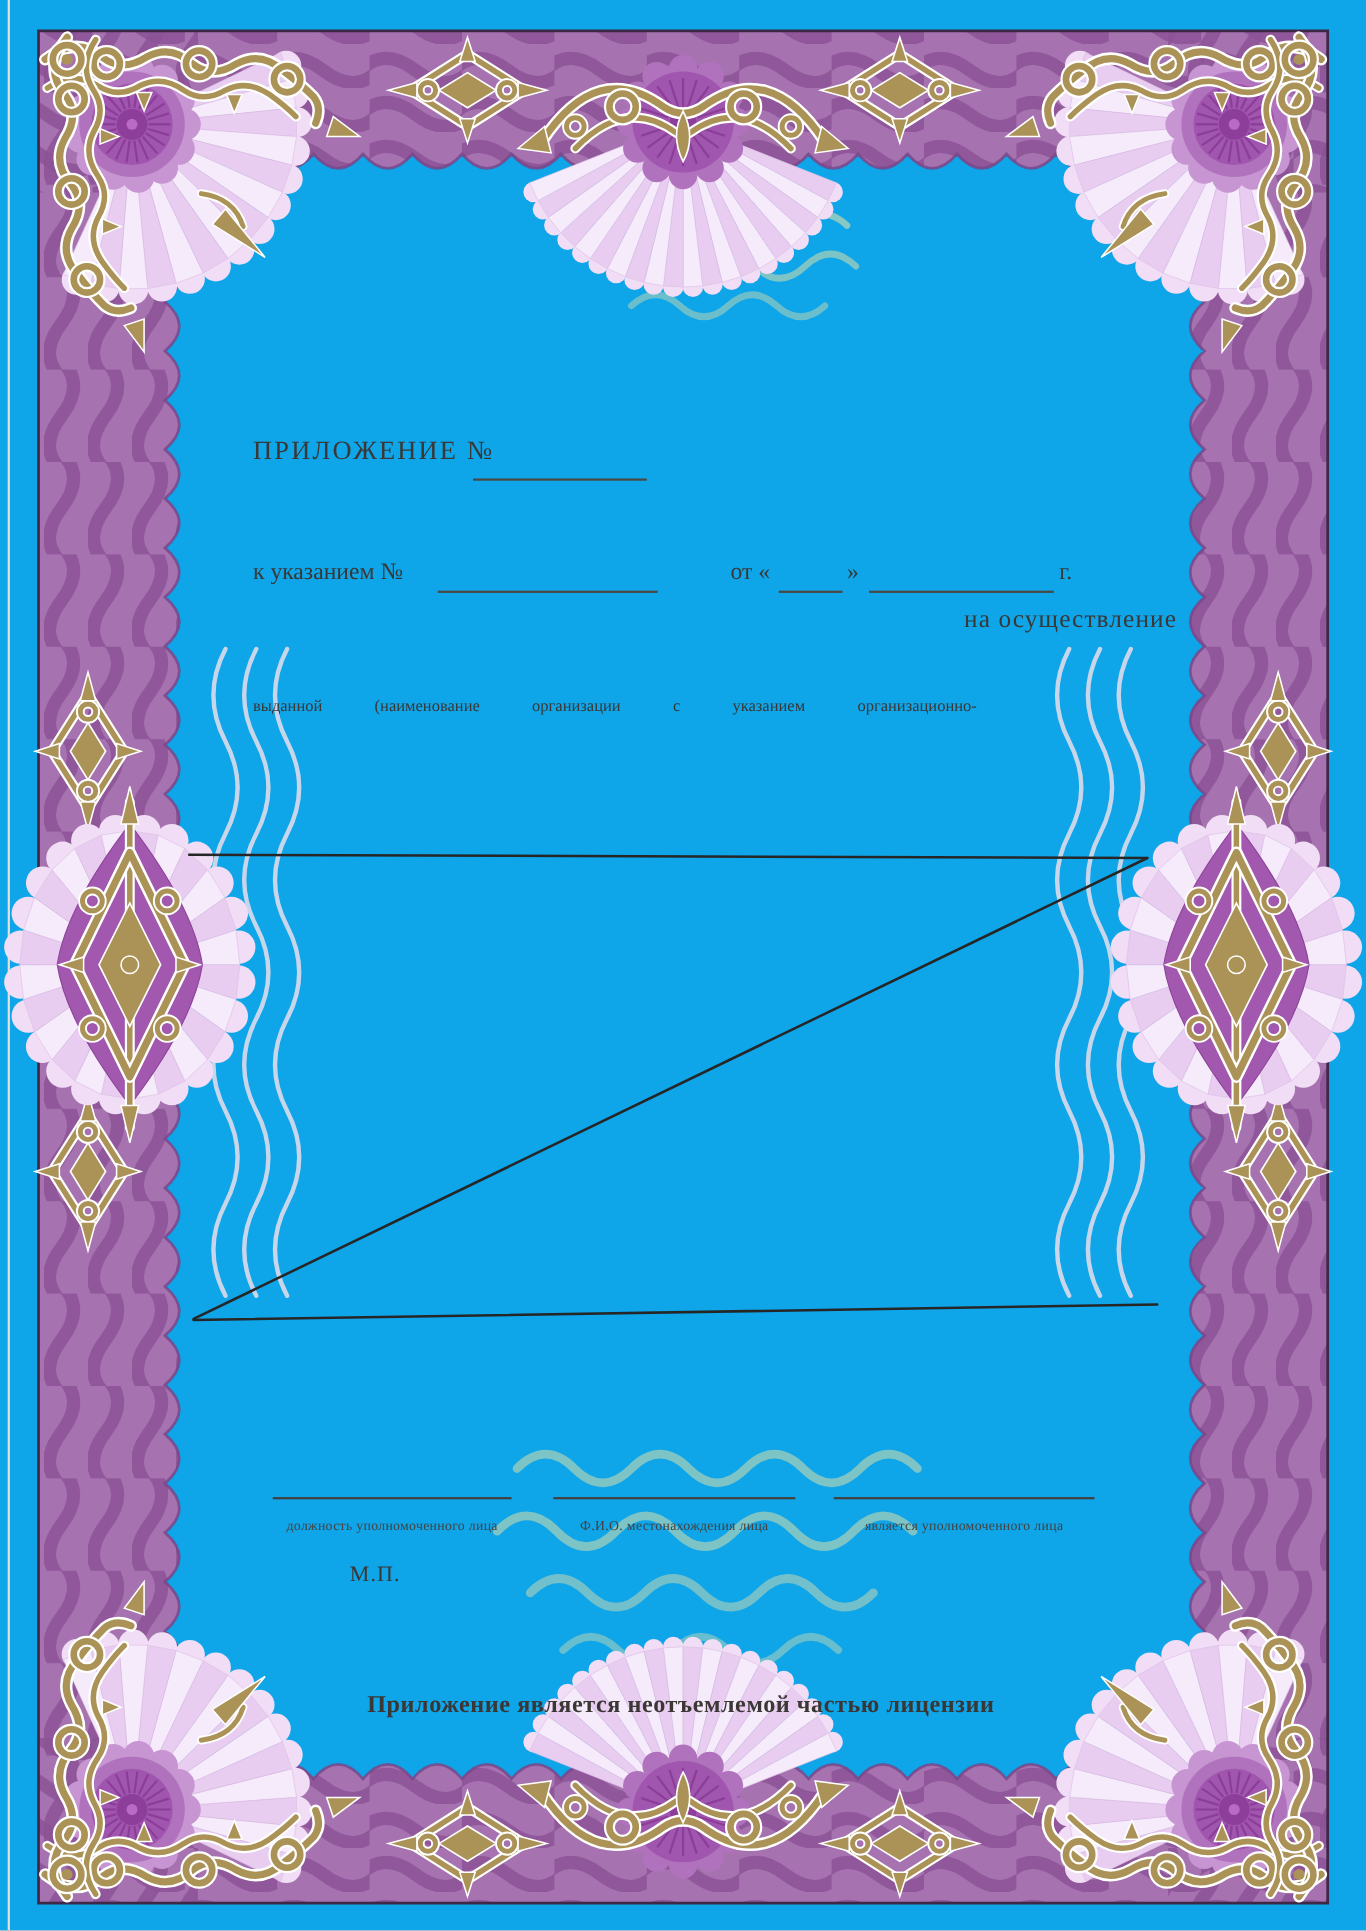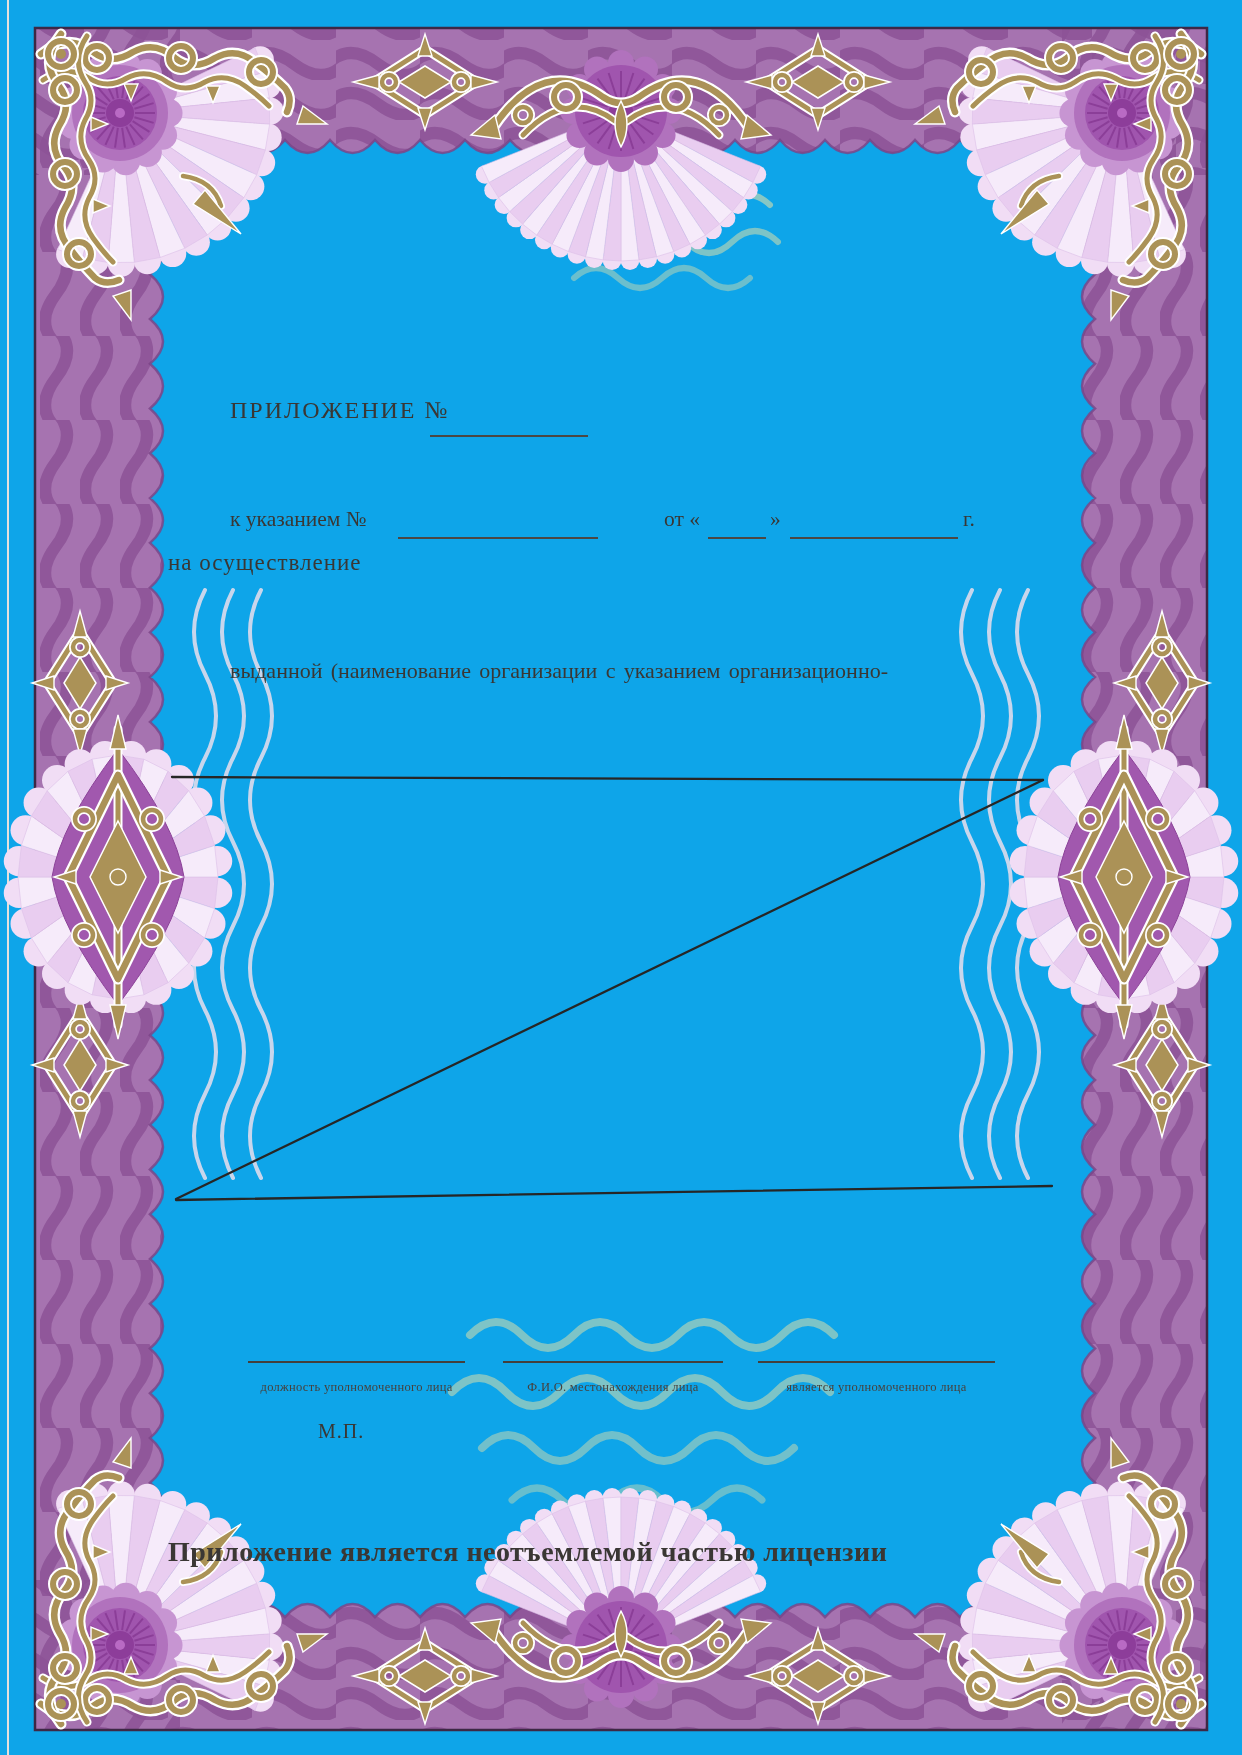--- a/index.html
+++ b/index.html
@@ -8,28 +8,28 @@
     background:#0ea5e9;
     font-family:"Liberation Serif","DejaVu Serif",serif;
     color:#3a3734;
   }
   .page::before{content:'';position:absolute;left:7px;top:0;bottom:0;width:2px;background:#e4e1dd;}
   #frame{position:absolute;left:0;top:0;width:1242px;height:1755px;}
   .t{position:absolute;white-space:nowrap;}
   .title{font-size:24px;letter-spacing:2px;}
   .row{font-size:21.5px;}
   .blank{position:absolute;border-bottom:2px solid #4c4743;height:27px;}
-  .subtitle{left:168px;right:172px;text-align:left;font-size:23px;letter-spacing:1px;white-space:nowrap;}
-  .para{position:absolute;left:230px;top:626px;width:658px;font-size:22px;line-height:33px;margin-top:28px;}
+  .subtitle{left:168px;right:172px;text-align:right;font-size:23px;letter-spacing:1px;white-space:nowrap;}
+  .para{position:absolute;left:230px;top:626px;width:658px;font-size:15px;line-height:33px;}
   .para .l1{text-align:justify;text-align-last:justify;}
   .para .l2{text-align:left;}
   .sigfield{position:absolute;border-top:2px solid #433f3c;text-align:center;
     font-size:12.5px;color:#46413d;padding-top:17px;letter-spacing:.3px;}
   .mp{font-size:20px;letter-spacing:1px;margin-top:12px;}
-  .footer{left:168px;right:172px;font-weight:bold;font-size:28px;letter-spacing:.5px;}
+  .footer{left:168px;right:172px;text-align:center;font-weight:bold;font-size:22px;letter-spacing:.5px;}
 </style>
 </head>
 <body>
 
 <div class="page">
 
   <svg id="frame" viewBox="0 0 1242 1755" aria-hidden="true">
     <g id="g-deco">
         <g clip-path="url(#bandClip)">
           <rect x="0" y="0" width="1242" height="1755" fill="#a673b0"></rect>

